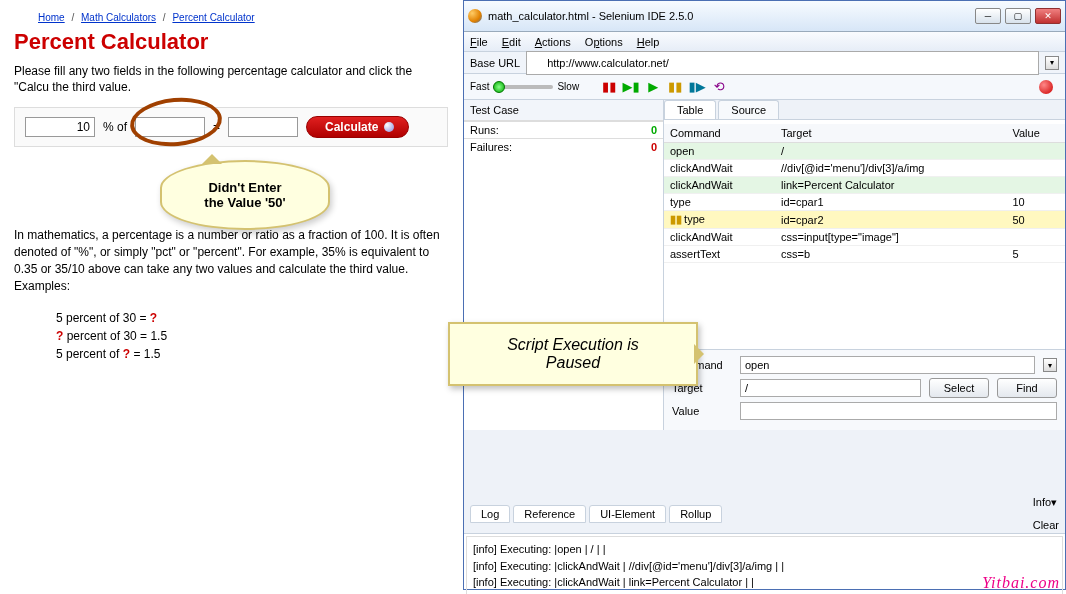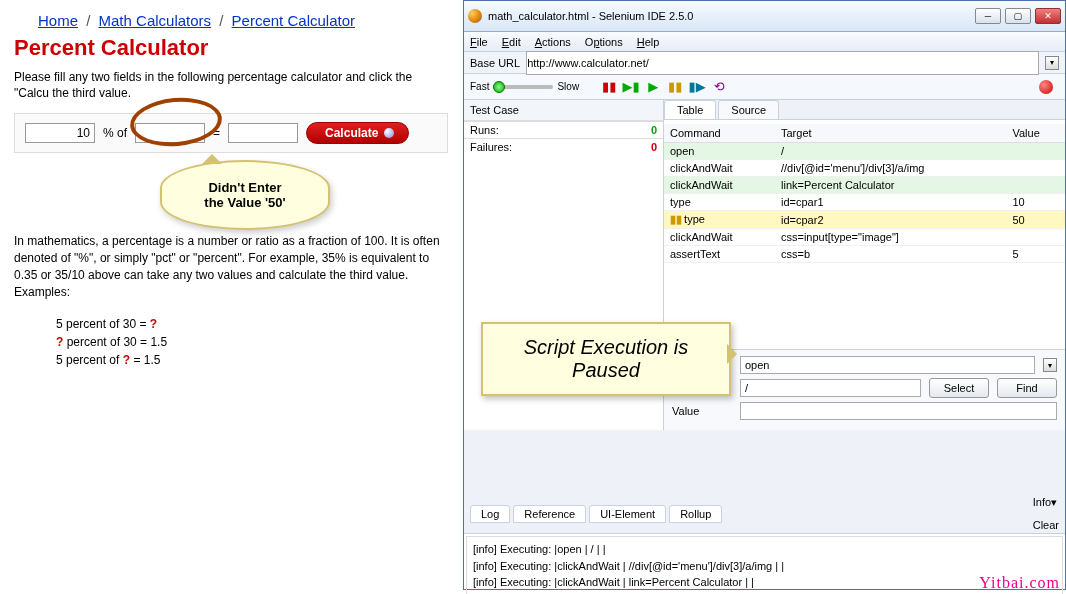--- a/index.html
+++ b/index.html
@@ -1,20 +1,20 @@
 <!DOCTYPE html>
 <html><head>
 <meta charset="utf-8">
 <style>
 * { box-sizing: border-box; margin: 0; padding: 0; font-family: Arial, sans-serif; }
 body { width: 1066px; height: 594px; position: relative; overflow: hidden; background: #fff; }
 
 
 .left-pane { position: absolute; left: 0; top: 0; width: 462px; height: 594px; padding: 12px 14px; font-size: 12px; color: #000; }
-.breadcrumb { font-size: 15px; margin-bottom: 6px; padding-left: 24px; }
+.breadcrumb { font-size: 10px; margin-bottom: 6px; padding-left: 24px; }
 .breadcrumb a { color: #0033cc; text-decoration: underline; }
 .breadcrumb span.sep { color: #555; margin: 0 4px; }
 h1.title { color: #c00; font-size: 22px; font-weight: bold; margin-bottom: 8px; }
 .intro { font-size: 12px; line-height: 1.35; margin-bottom: 12px; }
 .calc-box { display: flex; align-items: center; gap: 8px; border: 1px solid #ddd; padding: 8px 10px; background: #fafafa; }
 .calc-box input[type=text] { width: 70px; height: 20px; border: 1px solid #999; font-size: 12px; padding: 0 4px; text-align: right; }
 .calc-box .of { font-size: 12px; }
 .calc-btn { background: linear-gradient(#e02020, #b00000); color: #fff; border: 1px solid #900; border-radius: 11px; padding: 3px 14px 3px 18px; font-weight: bold; font-size: 12px; cursor: pointer; display: inline-flex; align-items: center; gap: 6px; }
 .calc-btn .dot { width: 10px; height: 10px; border-radius: 50%; background: radial-gradient(circle at 30% 30%, #fff, #88d); display: inline-block; }
 .ring { position: absolute; border: 4px solid #a04000; border-radius: 50%; width: 92px; height: 48px; left: 130px; top: 98px; transform: rotate(-5deg); pointer-events: none; }
@@ -31,21 +31,21 @@
 .titlebar .ttl { flex: 1; color: #000; font-size: 11px; }
 .win-btns { display: flex; gap: 4px; }
 .win-btn { width: 26px; height: 16px; border: 1px solid #888; border-radius: 2px; background: linear-gradient(#fff,#d8e2ec); display: flex; align-items: center; justify-content: center; font-size: 9px; }
 .win-btn.close { background: linear-gradient(#f08080,#c03030); color: #fff; border-color: #903030; }
 
 .menubar { height: 20px; background: linear-gradient(#f9fbfe,#e6edf7); display: flex; align-items: center; padding: 0 6px; gap: 14px; border-bottom: 1px solid #c8d2de; }
 .menubar span { font-size: 11px; cursor: default; }
 .menubar span u { text-decoration: underline; }
 
 .baseurl-row { height: 22px; display: flex; align-items: center; padding: 0 6px; gap: 6px; border-bottom: 1px solid #c8d2de; background: #f0f4fa; }
-.baseurl-row input { flex: 1; height: 24px; border: 1px solid #aaa; font-size: 11px; padding: 0 0; }
+.baseurl-row input { flex: 1; height: 24px; border: 1px solid #aaa; font-size: 11px; padding: 0 20px; }
 .dropdown-arrow { width: 14px; height: 14px; border: 1px solid #888; background: linear-gradient(#fff,#ddd); display: flex; align-items: center; justify-content: center; font-size: 8px; }
 
 .toolbar-row { height: 26px; display: flex; align-items: center; padding: 0 6px; gap: 10px; border-bottom: 1px solid #c8d2de; background: #f5f8fc; }
 .speed { display: flex; align-items: center; gap: 4px; font-size: 10px; }
 .speed-track { width: 60px; height: 4px; background: #bbb; border-radius: 2px; position: relative; }
 .speed-thumb { position: absolute; left: 0; top: -4px; width: 12px; height: 12px; border-radius: 50%; background: radial-gradient(#8f8,#0a0); border: 1px solid #070; }
 .tb-icons { display: flex; gap: 6px; margin-left: 12px; }
 .tb-icon { width: 16px; height: 16px; display: flex; align-items: center; justify-content: center; font-size: 13px; cursor: pointer; }
 .tb-icon.play { color: #0a0; }
 .tb-icon.pause { color: #c90; }
@@ -79,24 +79,24 @@
 .detail-row input { flex: 1; height: 18px; border: 1px solid #aaa; font-size: 11px; padding: 0 4px; }
 .detail-row button { width: 60px; height: 20px; font-size: 11px; background: linear-gradient(#fff,#e4e8ee); border: 1px solid #999; border-radius: 3px; cursor: pointer; }
 
 
 .log-pane { position: absolute; left: 463px; top: 494px; width: 603px; height: 96px; border: 1px solid #4b6fb3; border-top: none; background: #fff; font-size: 11px; }
 .log-tabs { display: flex; align-items: center; border-bottom: 1px solid #c8d2de; background: #eef2f8; padding: 2px 6px; }
 .log-tab { padding: 2px 10px; border: 1px solid #c8d2de; background: #fff; border-radius: 3px 3px 0 0; margin-right: 3px; cursor: pointer; font-size: 11px; }
 .log-links { margin-left: auto; display: flex; gap: 10px; font-size: 11px; flex-direction: column; }
 .log-body { padding: 4px 6px; font-size: 11px; line-height: 1.5; border: 1px solid #ddd; margin: 2px; height: 62px; overflow: hidden; }
 
-.callout2 { position: absolute; left: 481px; top: 322px; width: 250px; background: #ffffe0; border: 2px solid #d4c270; padding: 12px 8px; text-align: center; font-family: 'Brush Script MT', cursive; font-style: italic; font-size: 20px; box-shadow: 2px 3px 6px rgba(0,0,0,.25); }
+.callout2 { position: absolute; left: 448px; top: 322px; width: 250px; background: #ffffe0; border: 2px solid #d4c270; padding: 12px 8px; text-align: center; font-family: 'Brush Script MT', cursive; font-style: italic; font-size: 16px; box-shadow: 2px 3px 6px rgba(0,0,0,.25); }
 .callout2 .tail { position: absolute; top: 20px; right: -18px; width: 0; height: 0; border: 10px solid transparent; border-left-color: #d4c270; }
 
-.watermark { position: absolute; right: 6px; bottom: 2px; font-family: 'Segoe Script', cursive; color: #e08; font-size: 16px; letter-spacing: 1px; }
+.watermark { position: absolute; right: 6px; bottom: 2px; font-style: italic; font-family: 'Segoe Script', cursive; color: #e08; font-size: 16px; letter-spacing: 1px; }
 </style>
 </head>
 <body>
 
 <div class="left-pane">
   <div class="breadcrumb">
     <a>Home</a>
     <span class="sep">/</span>
     <a>Math Calculators</a>
     <span class="sep">/</span>

